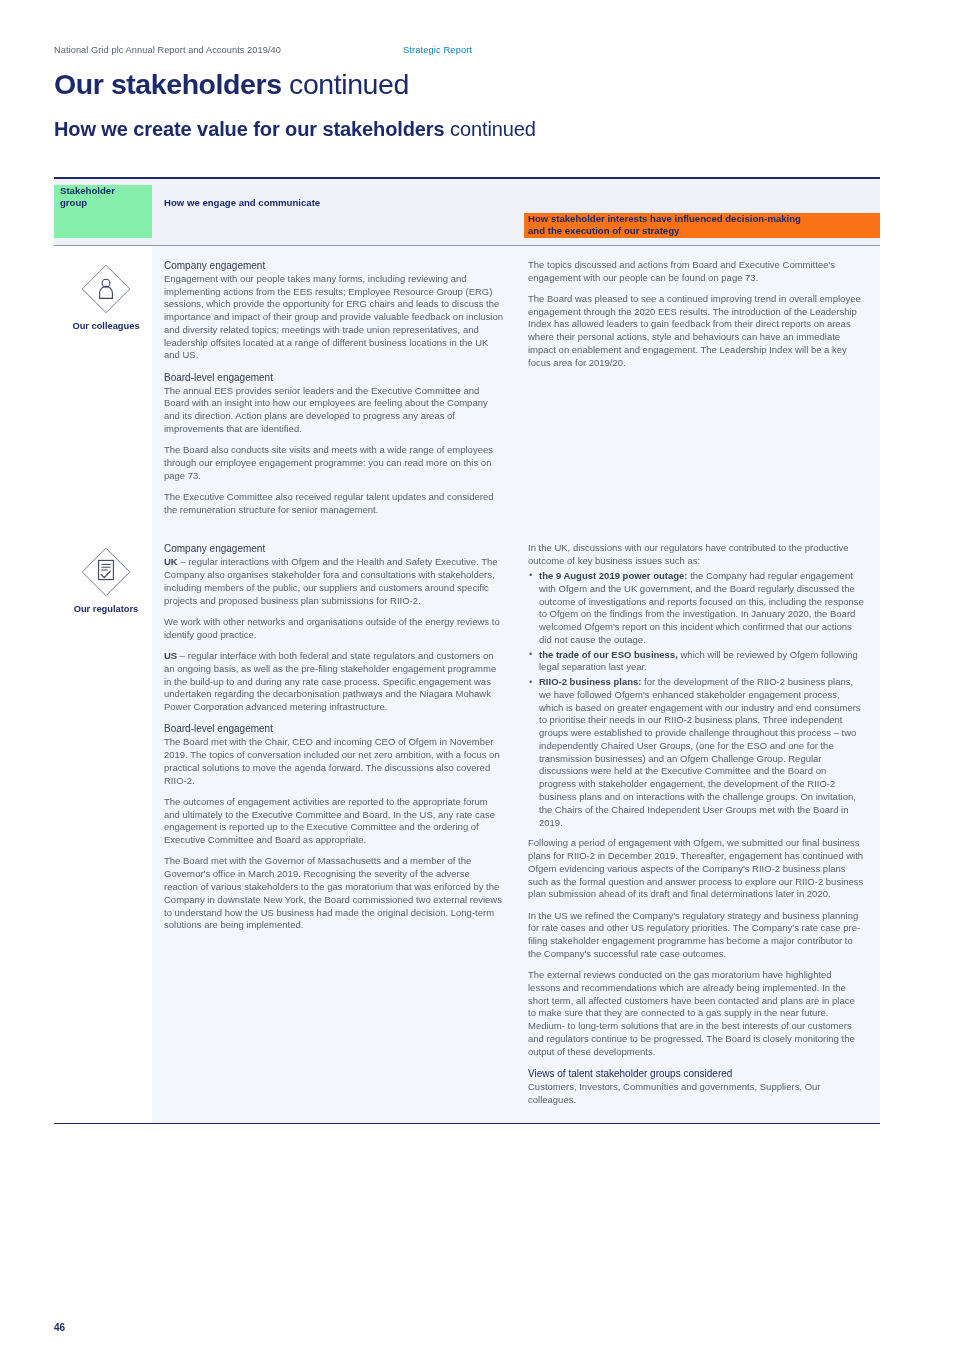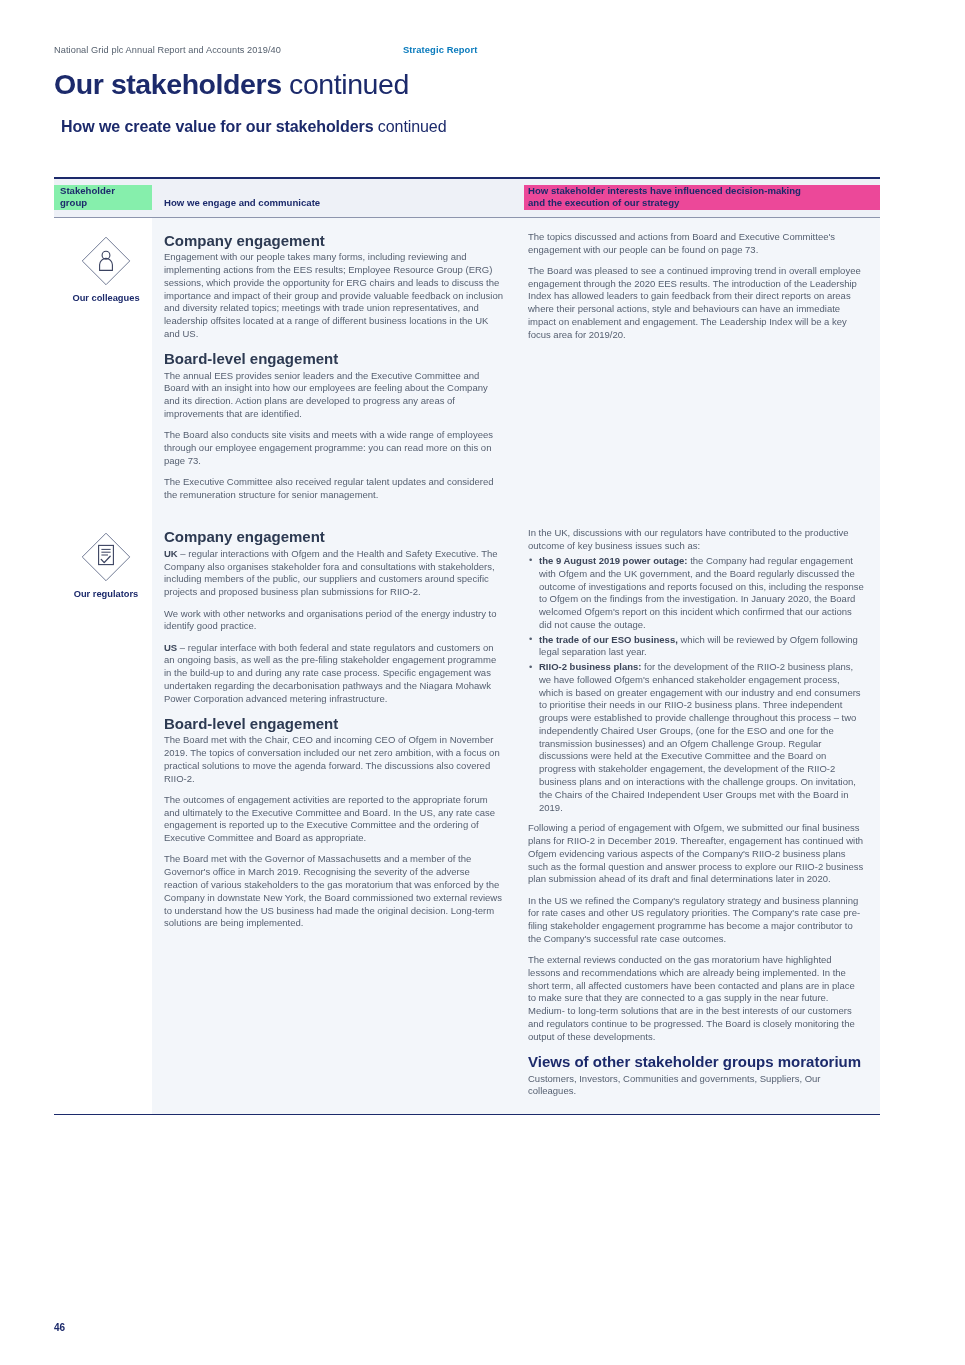--- a/index.html
+++ b/index.html
@@ -33,46 +33,45 @@
   }
   .runhead-left {
     font-size: 9.2px;
     color: #55606e;
     letter-spacing: 0.01em;
     white-space: nowrap;
   }
   .runhead-right {
     margin-left: 122px;
     font-size: 9.4px;
-    font-weight: bold;
+    font-weight: normal;
     color: #0a7bbd;
     letter-spacing: 0.01em;
     white-space: nowrap;
   }
 
   
   .title {
     position: absolute;
     left: 54px; top: 68px;
     font-size: 28.5px;
     letter-spacing: -0.015em;
     color: #1c2a6b;
     white-space: nowrap;
   }
   .title b { font-weight: bold; }
   .title span.light { font-weight: normal; }
 
   .subtitle {
     position: absolute;
     left: 54px; top: 118px;
-    font-size: 16px;
+    font-size: 20px;
     letter-spacing: -0.005em;
     color: #1c2a6b;
     white-space: nowrap;
-    margin-left: 7px;
   }
   .subtitle b { font-weight: bold; }
   .subtitle span.light { font-weight: normal; }
 
   
   .tbl {
     position: absolute;
     left: 54px; top: 177px;
     width: 826px;
   }
@@ -117,21 +116,21 @@
   }
   .cell-right {
     width: 356px;
     flex: 0 0 356px;
     background: #f3f6fa;
     padding-left: 4px;
     padding-right: 16px;
   }
   .hdr .cell-group { background: #86efac; padding-left: 6px; }
   .hdr .cell-mid   { background: #eef1f7; }
-  .hdr .cell-right { background: #ec4899; }
+  .hdr .cell-right { background: #f97316; margin-top: 28px; }
 
   .hdr-txt {
     font-size: 9.6px;
     font-weight: bold;
     color: #1c2a6b;
     line-height: 1.32;
   }
   .hdr .cell-mid .hdr-txt { padding-top: 12px; }
 
   .row .cell-group { padding-top: 14px; padding-bottom: 12px; padding-left: 6px; }
@@ -156,22 +155,22 @@
     margin-top: 3px;
     font-size: 9.3px;
     font-weight: bold;
     color: #1c2a6b;
     text-align: center;
     white-space: nowrap;
   }
 
   
   .h3 {
-    font-size: 15px;
-    font-weight: bold;
+    font-size: 10px;
+    font-weight: normal;
     color: #2d3a52;
     line-height: 1.3;
     margin: 0 0 1px 0;
   }
   .h3.blue { color: #1c2a6b; }
   p.bt {
     font-size: 9.5px;
     line-height: 1.345;
     color: #555f70;
     margin: 0 0 8.5px 0;
@@ -284,39 +283,39 @@
               <path d="M24.2 31.4 l3.0 3.2 l6.0 -6.4" fill="none" stroke="#3a4260" stroke-width="1.3" stroke-linecap="round" stroke-linejoin="round"></path>
             </svg>
           </div>
           <div class="grp-label">Our regulators</div>
         </div>
       </div>
 
       <div class="cell-mid">
         <div class="h3">Company engagement</div>
         <p class="bt"><b>UK</b><span> – regular interactions with Ofgem and the Health and Safety Executive. The Company also organises stakeholder fora and consultations with stakeholders, including members of the public, our suppliers and customers around specific projects and proposed business plan submissions for RIIO-2.</span></p>
-        <p class="bt">We work with other networks and organisations period of the energy industry to identify good practice.</p>
+        <p class="bt">We work with other networks and organisations outside of the energy reviews to identify good practice.</p>
         <p class="bt"><b>US</b><span> – regular interface with both federal and state regulators and customers on an ongoing basis, as well as the pre-filing stakeholder engagement programme in the build-up to and during any rate case process. Specific engagement was undertaken regarding the decarbonisation pathways and the Niagara Mohawk Power Corporation advanced metering infrastructure.</span></p>
         <div class="h3">Board-level engagement</div>
         <p class="bt">The Board met with the Chair, CEO and incoming CEO of Ofgem in November 2019. The topics of conversation included our net zero ambition, with a focus on practical solutions to move the agenda forward. The discussions also covered RIIO-2.</p>
         <p class="bt">The outcomes of engagement activities are reported to the appropriate forum and ultimately to the Executive Committee and Board. In the US, any rate case engagement is reported up to the Executive Committee and the ordering of Executive Committee and Board as appropriate.</p>
         <p class="bt nogap">The Board met with the Governor of Massachusetts and a member of the Governor's office in March 2019. Recognising the severity of the adverse reaction of various stakeholders to the gas moratorium that was enforced by the Company in downstate New York, the Board commissioned two external reviews to understand how the US business had made the original decision. Long-term solutions are being implemented.</p>
       </div>
 
       <div class="cell-right">
         <p class="bt" style="margin-bottom:2px">In the UK, discussions with our regulators have contributed to the productive outcome of key business issues such as:</p>
         <ul class="bl">
           <li><b>the 9 August 2019 power outage:</b><span> the Company had regular engagement with Ofgem and the UK government, and the Board regularly discussed the outcome of investigations and reports focused on this, including the response to Ofgem on the findings from the investigation. In January 2020, the Board welcomed Ofgem's report on this incident which confirmed that our actions did not cause the outage.</span></li>
           <li><b>the trade of our ESO business,</b><span> which will be reviewed by Ofgem following legal separation last year.</span></li>
           <li><b>RIIO-2 business plans:</b><span> for the development of the RIIO-2 business plans, we have followed Ofgem's enhanced stakeholder engagement process, which is based on greater engagement with our industry and end consumers to prioritise their needs in our RIIO-2 business plans. Three independent groups were established to provide challenge throughout this process – two independently Chaired User Groups, (one for the ESO and one for the transmission businesses) and an Ofgem Challenge Group. Regular discussions were held at the Executive Committee and the Board on progress with stakeholder engagement, the development of the RIIO-2 business plans and on interactions with the challenge groups. On invitation, the Chairs of the Chaired Independent User Groups met with the Board in 2019.</span></li>
         </ul>
         <p class="bt">Following a period of engagement with Ofgem, we submitted our final business plans for RIIO-2 in December 2019. Thereafter, engagement has continued with Ofgem evidencing various aspects of the Company's RIIO-2 business plans such as the formal question and answer process to explore our RIIO-2 business plan submission ahead of its draft and final determinations later in 2020.</p>
         <p class="bt">In the US we refined the Company's regulatory strategy and business planning for rate cases and other US regulatory priorities. The Company's rate case pre-filing stakeholder engagement programme has become a major contributor to the Company's successful rate case outcomes.</p>
         <p class="bt">The external reviews conducted on the gas moratorium have highlighted lessons and recommendations which are already being implemented. In the short term, all affected customers have been contacted and plans are in place to make sure that they are connected to a gas supply in the near future. Medium- to long-term solutions that are in the best interests of our customers and regulators continue to be progressed. The Board is closely monitoring the output of these developments.</p>
-        <div class="h3 blue">Views of other stakeholder groups moratorium</div>
+        <div class="h3 blue">Views of talent stakeholder groups considered</div>
         <p class="bt nogap">Customers, Investors, Communities and governments, Suppliers, Our colleagues.</p>
       </div>
     </div>
 
     <div class="rule-bottom"></div>
   </div>
 
   <div class="pageno">46</div>
 
 </div>

